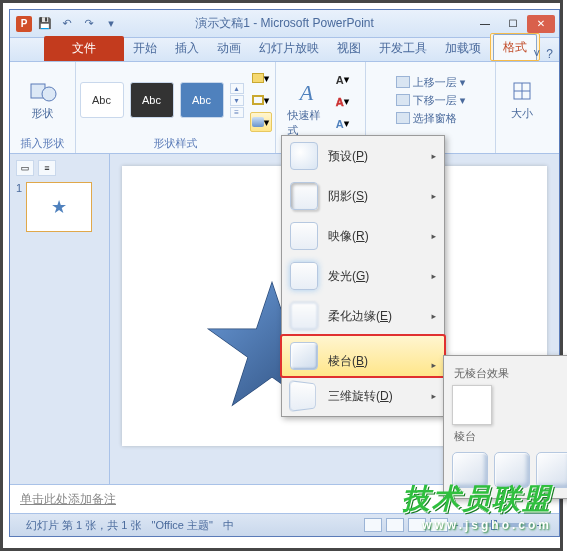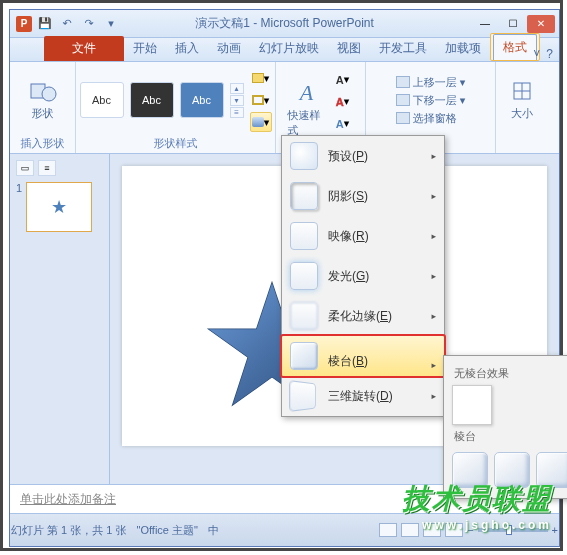--- a/index.html
+++ b/index.html
@@ -65,21 +65,21 @@
 
 .canvas-area { flex: 1; position: relative; background: #dce6f4; padding: 12px; }
 .slide { background: #fff; width: 100%; height: 280px; box-shadow: 0 0 4px rgba(0,0,0,0.2); position: relative; }
 .watermark { position: absolute; top: 54px; left: 22px; font-size: 15px; font-weight: bold; }
 .wm1 { color: #d93030; }
 .wm2 { color: #2a6fd6; font-size: 10px; letter-spacing: 1px; }
 .big-star { position: absolute; top: 110px; left: 80px; width: 140px; height: 140px; }
 
 .notes { height: 30px; background: #fff; border-top: 1px solid #a9c2e8; border-bottom: 1px solid #a9c2e8; padding: 6px 10px; font-size: 12px; color: #888; text-decoration: underline; }
 
-.statusbar { height: 32px; background: linear-gradient(#dce6f4, #c9d8ec); display: flex; align-items: center; font-size: 11px; color: #4a6a9c; padding: 0 1px; gap: 10px; }
+.statusbar { height: 22px; background: linear-gradient(#dce6f4, #c9d8ec); display: flex; align-items: center; font-size: 11px; color: #4a6a9c; padding: 0 16px; gap: 10px; }
 .statusbar-right { margin-left: auto; display: flex; align-items: center; gap: 4px; }
 .view-btn { width: 18px; height: 14px; border: 1px solid #9bb4d6; background: #f5f9fd; }
 .zoom-slider { width: 70px; height: 4px; background: #9bb4d6; position: relative; }
 .zoom-thumb { position: absolute; top: -3px; left: 28px; width: 6px; height: 10px; background: #fff; border: 1px solid #5a7bb8; }
 
 
 .effects-menu { position: absolute; top: 132px; left: 278px; width: 164px; background: #f2f2f2; border: 1px solid #9b9b9b; box-shadow: 2px 2px 6px rgba(0,0,0,0.3); z-index: 10; }
 .effects-item { display: flex; align-items: center; gap: 10px; padding: 6px 8px; font-size: 12px; color: #333; position: relative; }
 .effects-item-hover { background: linear-gradient(#fff5d0, #ffe68a); border: 1px solid #e8c860; border-radius: 2px; margin: -1px; }
 .effects-item-redbox { outline: 2px solid #e03030; outline-offset: -1px; align-items: flex-end; }

